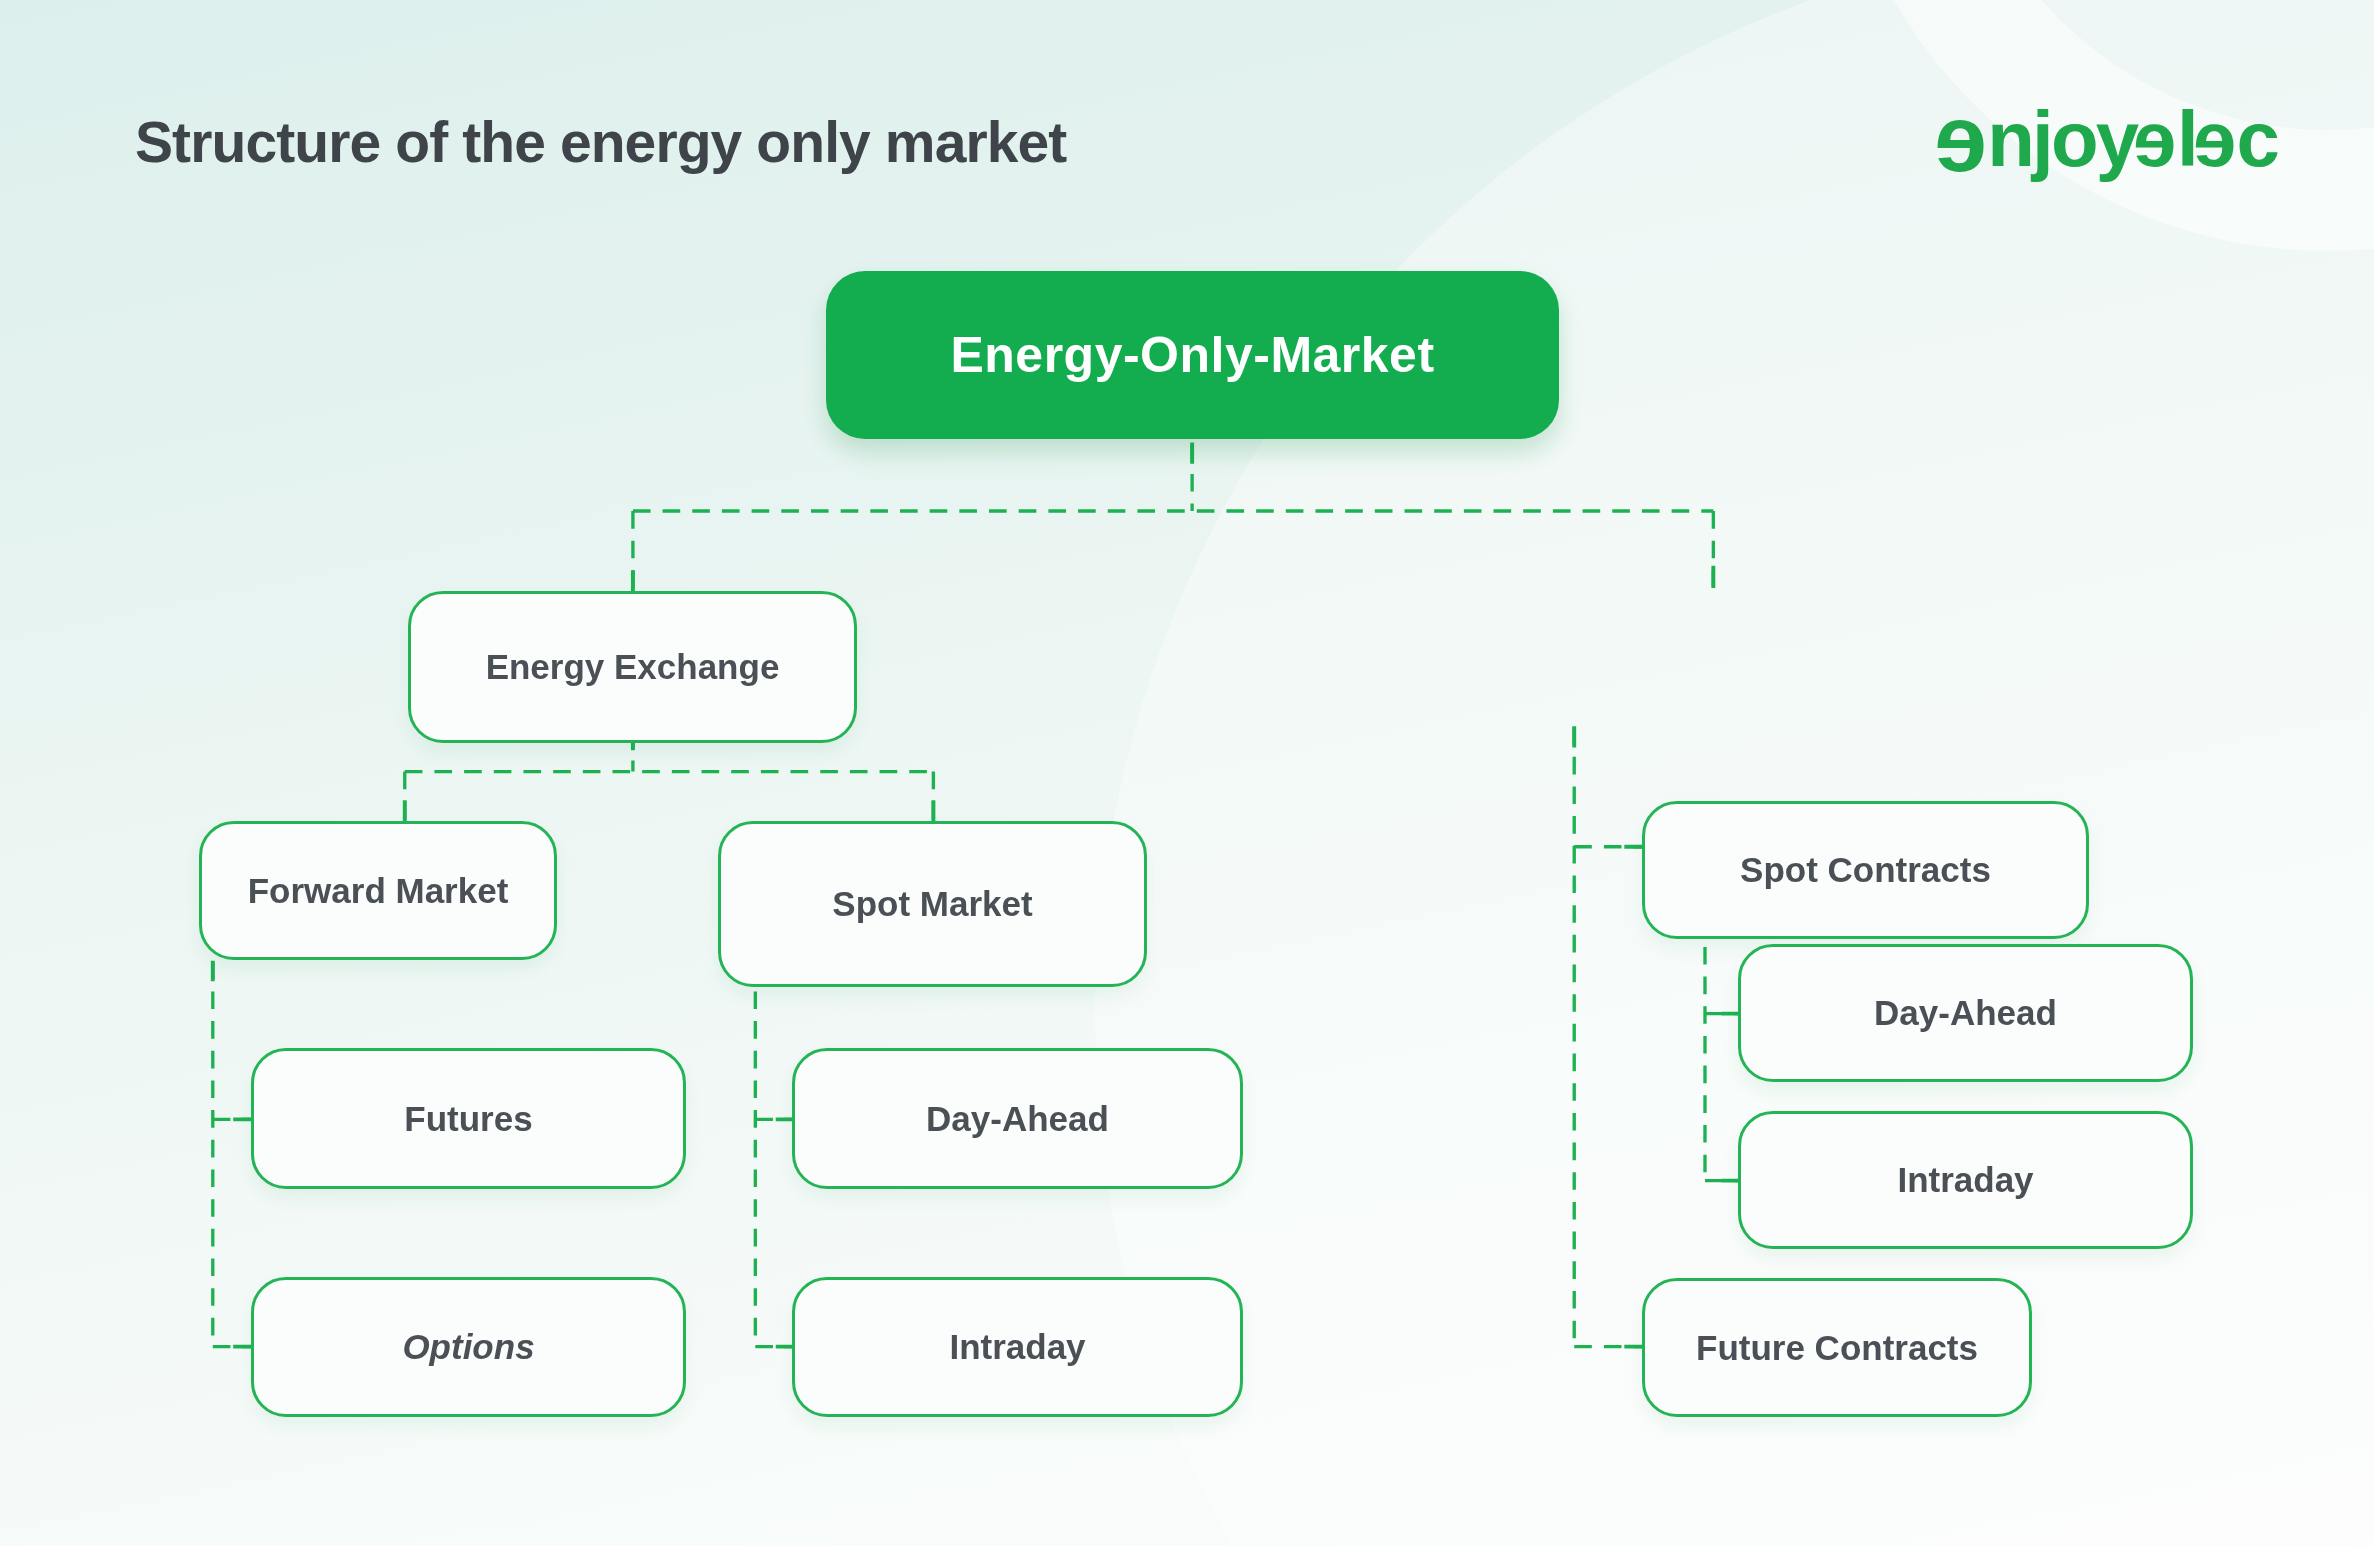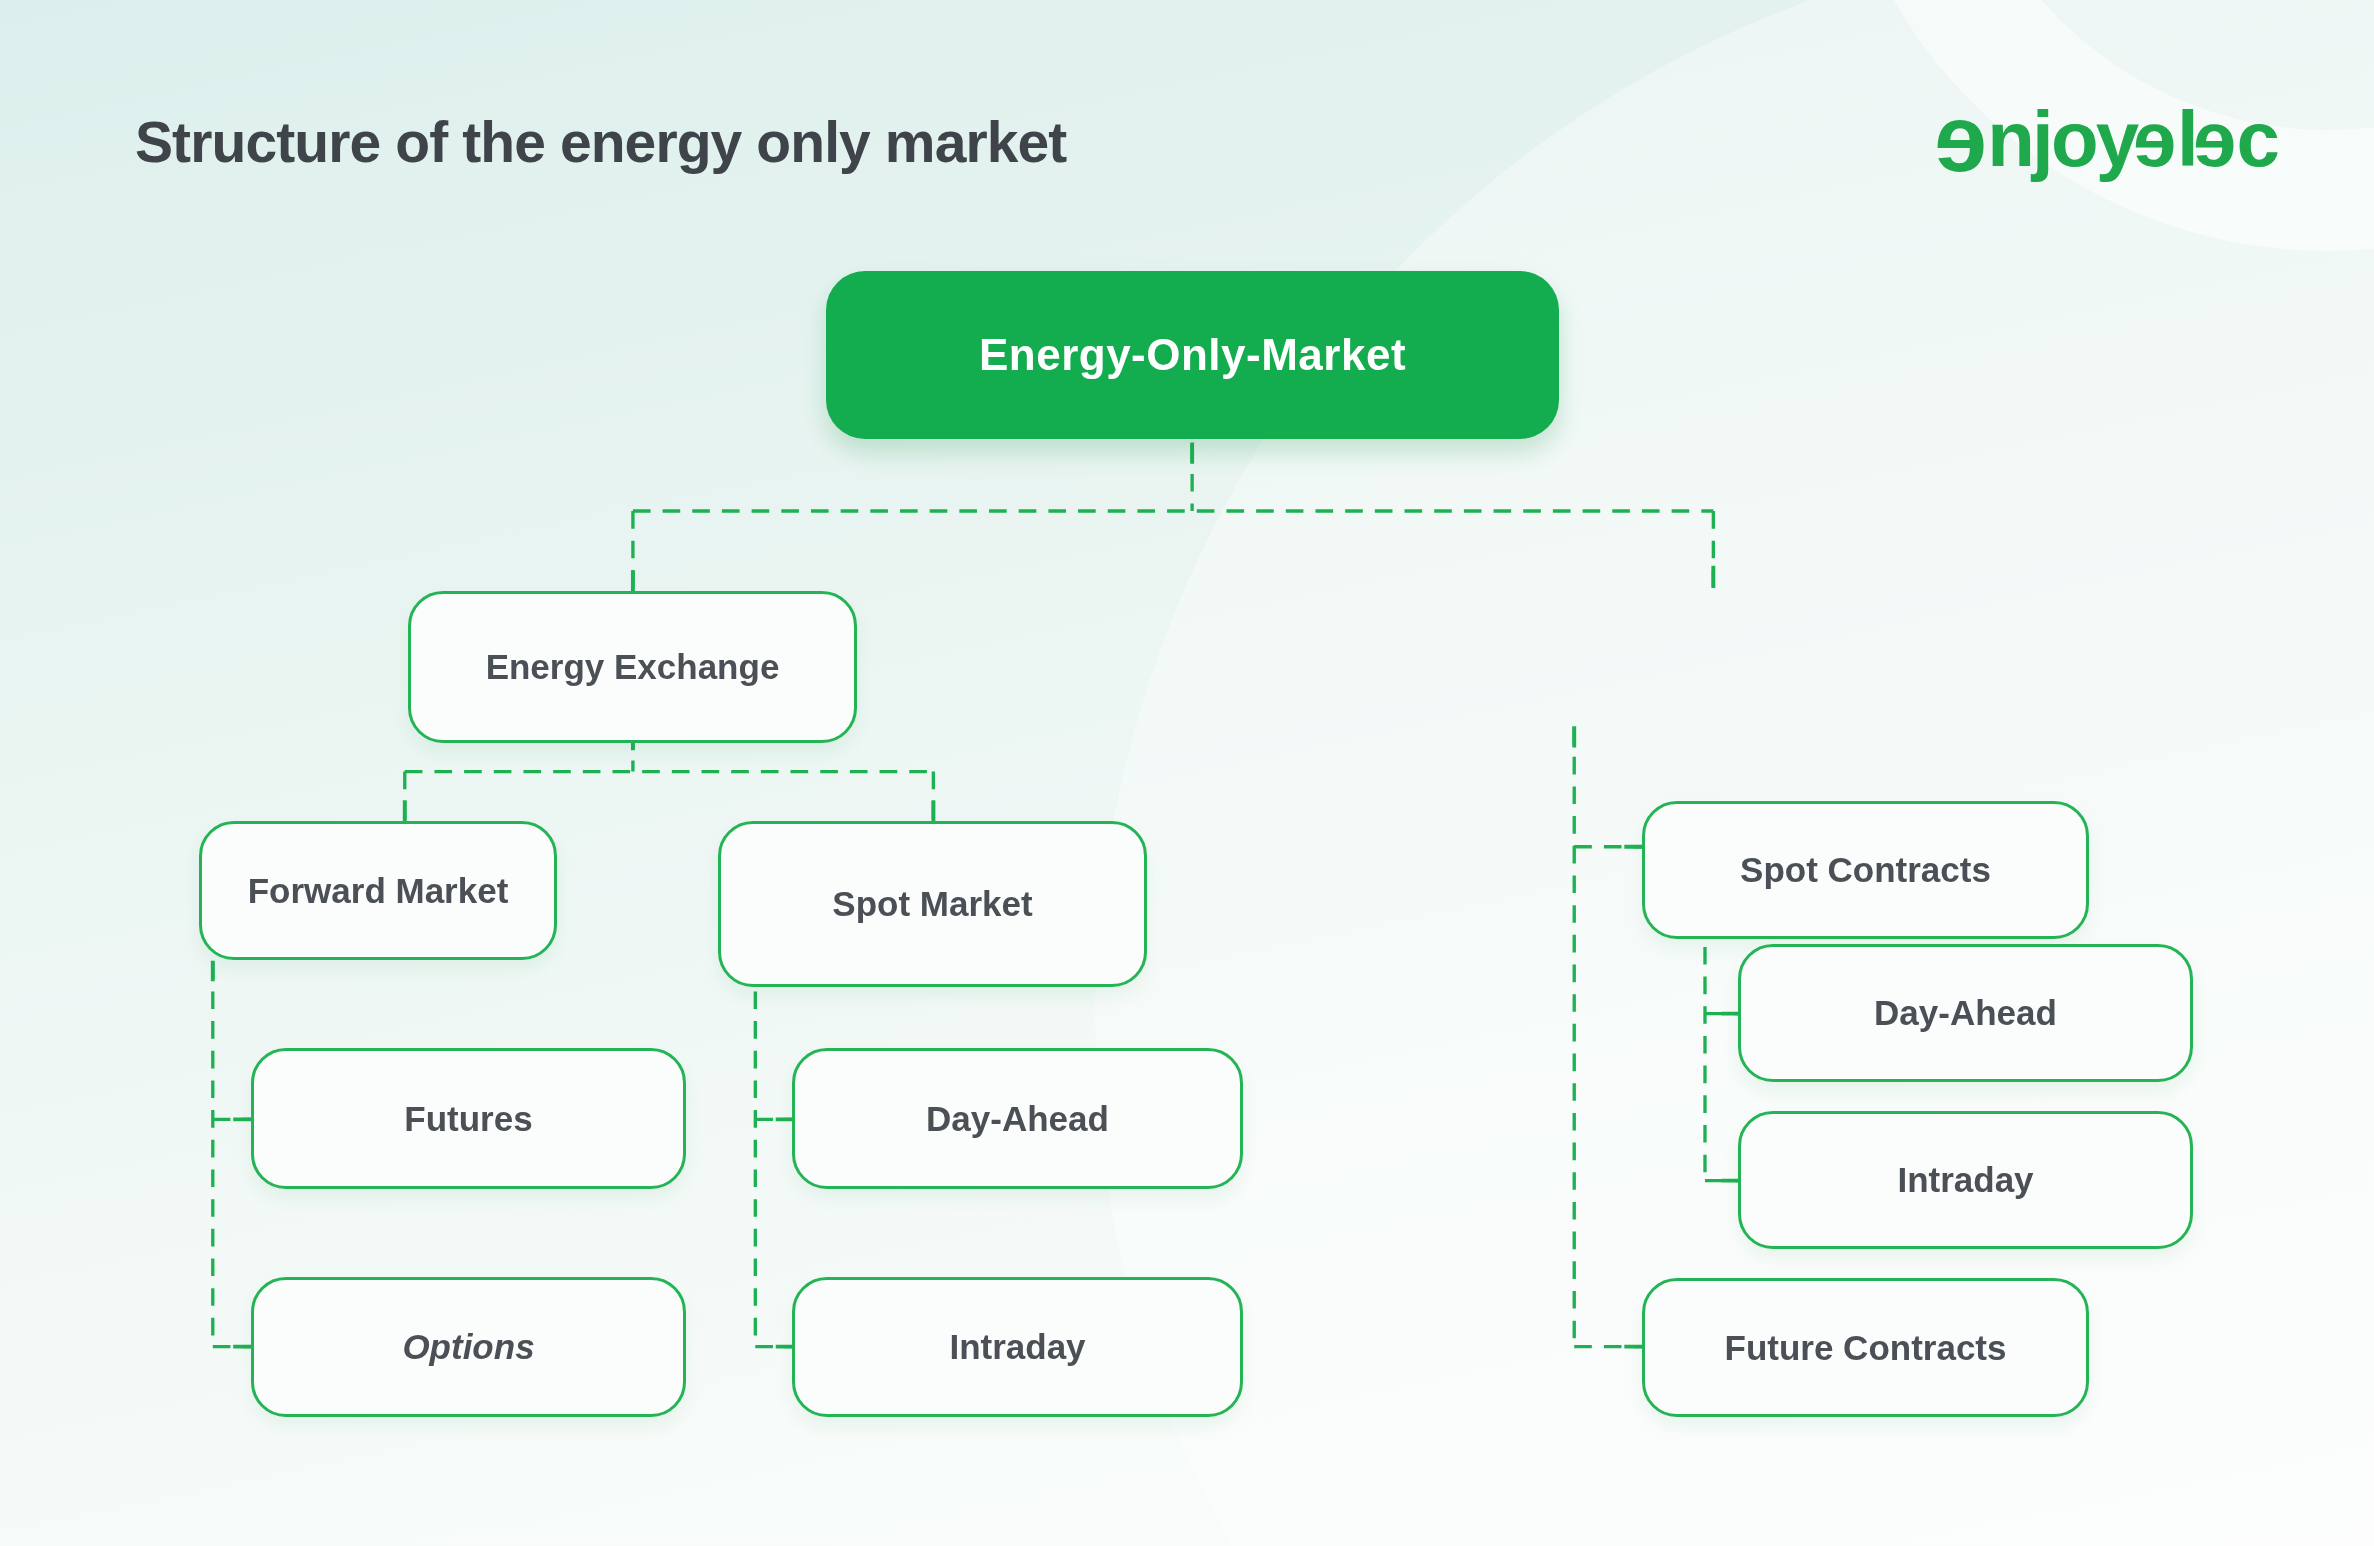--- a/index.html
+++ b/index.html
@@ -63,21 +63,21 @@
     border-radius:35px;
     box-shadow:0 9.3px 16.7px rgba(25,140,70,0.07);
     color:var(--node_text);
     font-size:35px;font-weight:700;line-height:1.3;
   }
   .node .label{display:block;padding:0 33px;}
   .node.root{
     background:var(--root_fill);
     border:none;border-radius:39px;
     color:var(--root_text);
-    font-size:44px;font-weight:800;letter-spacing:0.5px;
+    font-size:50px;font-weight:800;letter-spacing:0.5px;
     box-shadow:0 13px 24px rgba(17,140,62,0.20);
   }
 </style>
 </head>
 <body>
 
 <div class="canvas">
 
   <div class="bg-big-circle"></div>
   <div class="bg-ring"></div>
@@ -147,18 +147,18 @@
 
   <div class="node" style="left:1642px;top:777px;width:447px;height:138px;margin-top:24px;">
     <span class="label">Spot Contracts</span>
   </div>
   <div class="node" style="left:1738px;top:944px;width:455px;height:138px;">
     <span class="label">Day-Ahead</span>
   </div>
   <div class="node" style="left:1738px;top:1111px;width:455px;height:138px;">
     <span class="label">Intraday</span>
   </div>
-  <div class="node" style="left:1642px;top:1278px;width:447px;height:139px;">
+  <div class="node" style="left:1642px;top:1278px;width:390px;height:139px;">
     <span class="label">Future Contracts</span>
   </div>
 
 </div>
 
 
 </body></html>

